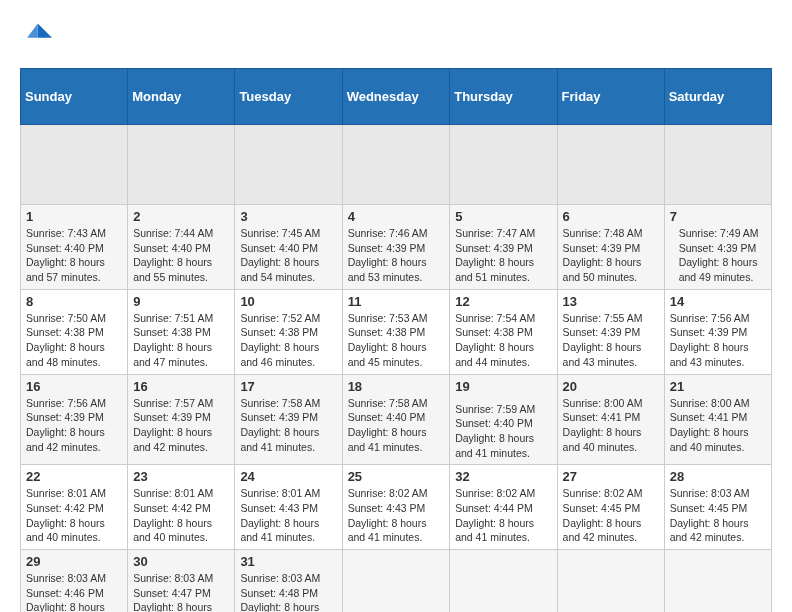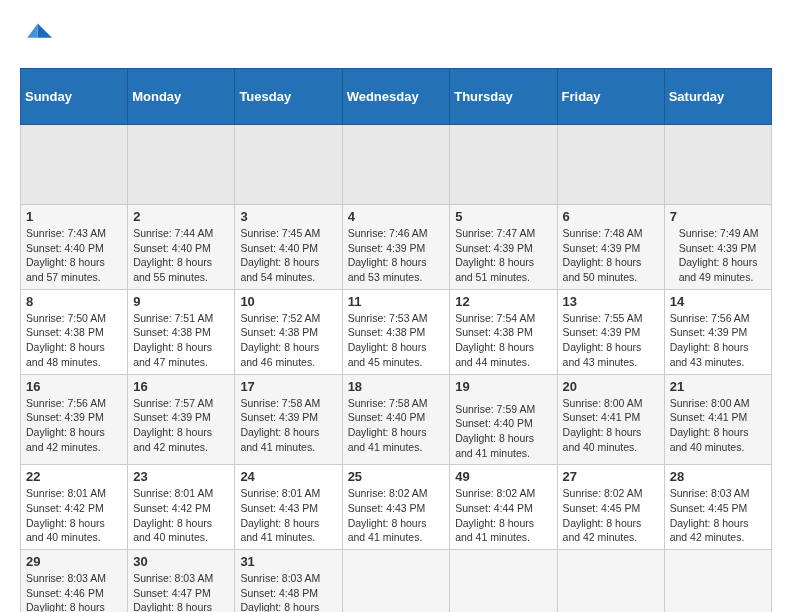--- a/index.html
+++ b/index.html
@@ -311,21 +311,21 @@
 and 41 minutes.</div>
         </td>
         <td>
           <span class="day-number">25</span>
           <div class="day-info" style="white-space: pre-line;">Sunrise: 8:02 AM
 Sunset: 4:43 PM
 Daylight: 8 hours
 and 41 minutes.</div>
         </td>
         <td>
-          <span class="day-number">49</span>
+          <span class="day-number">32</span>
           <div class="day-info" style="white-space: pre-line;">Sunrise: 8:02 AM
 Sunset: 4:44 PM
 Daylight: 8 hours
 and 41 minutes.</div>
         </td>
         <td>
           <span class="day-number">27</span>
           <div class="day-info" style="white-space: pre-line;">Sunrise: 8:02 AM
 Sunset: 4:45 PM
 Daylight: 8 hours

